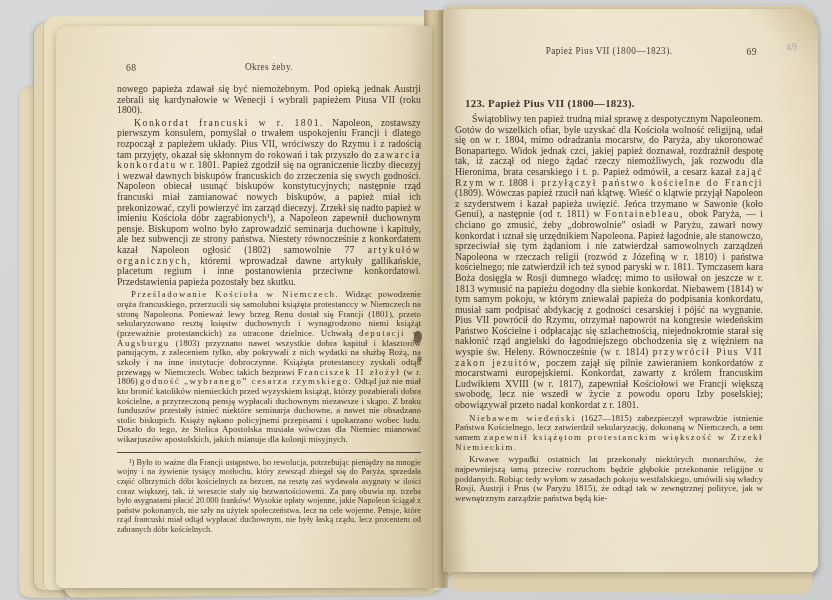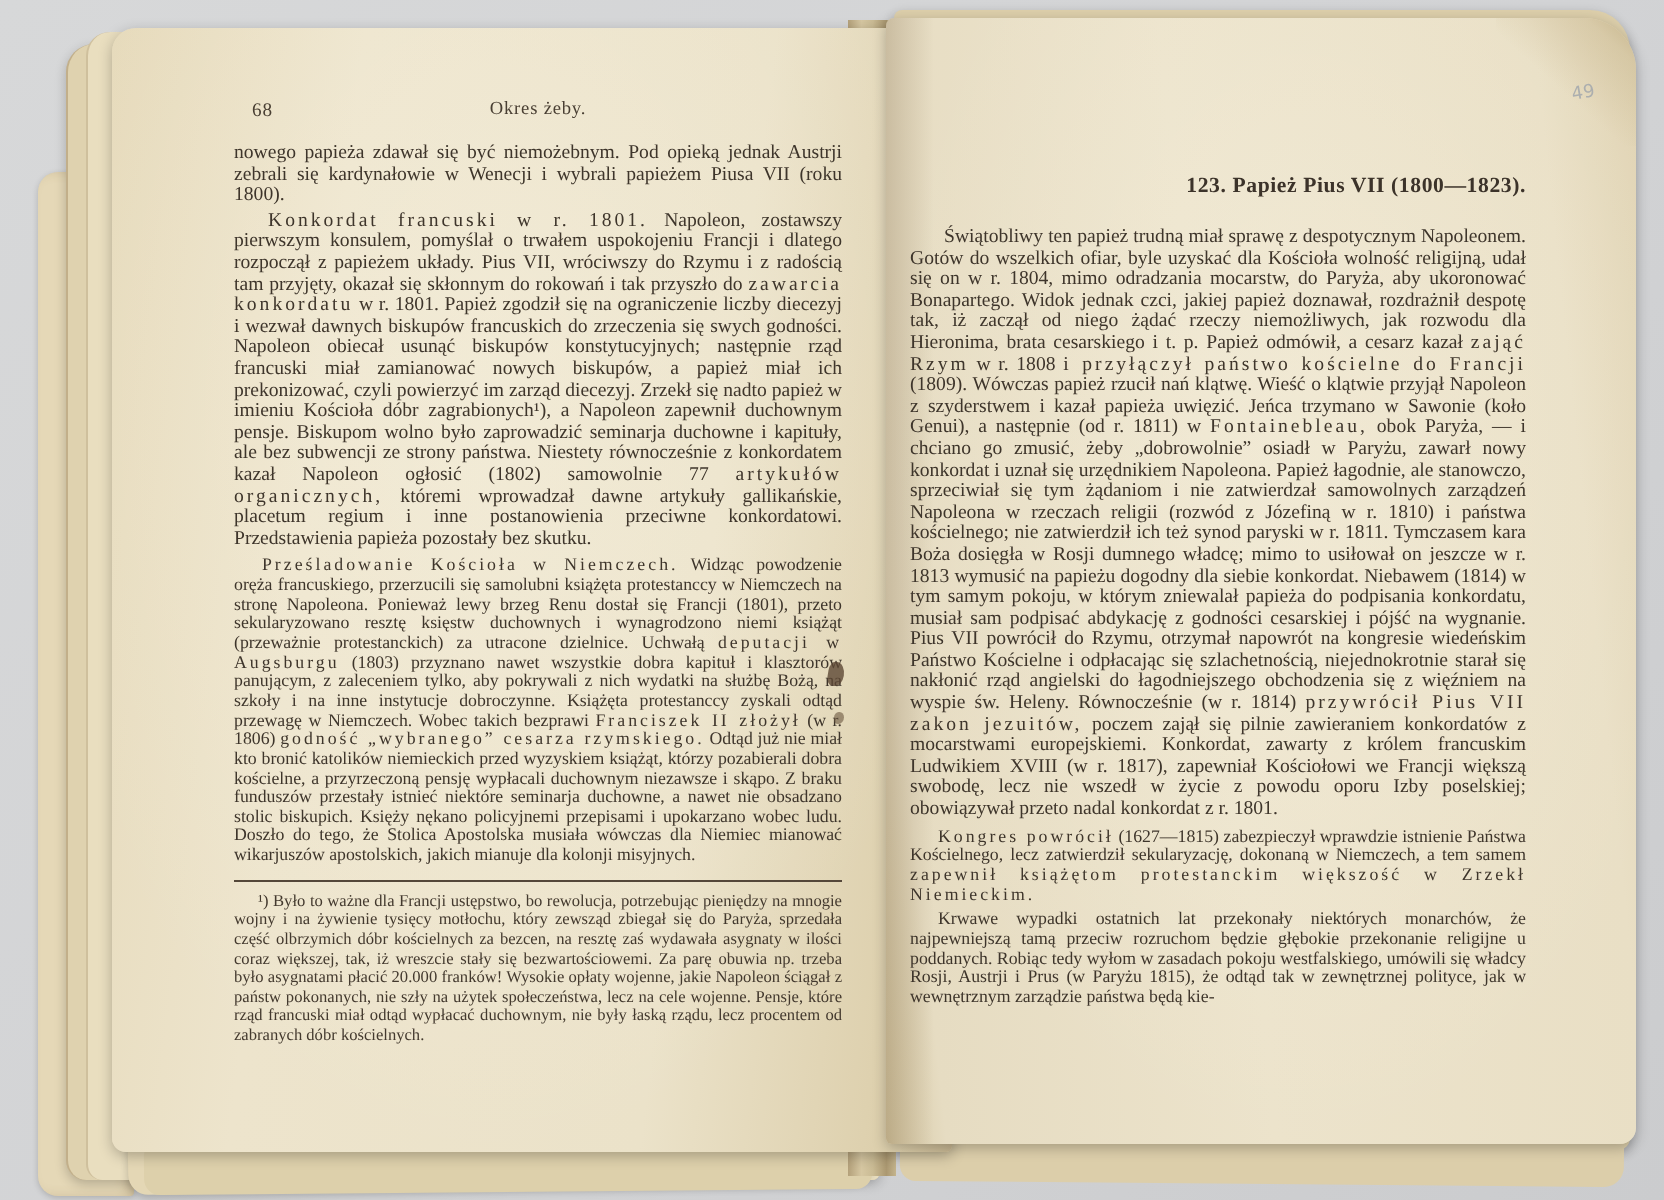--- a/index.html
+++ b/index.html
@@ -26,25 +26,25 @@
             border-radius:4px 20px 6px 4px;box-shadow:0 2px 6px rgba(0,0,0,.22);}
   .sheet-rb{left:450px;top:560px;width:362px;height:32px;background:#dcceaa;
             border-radius:4px 4px 10px 8px;transform:rotate(.5deg);}
 
   
   .gutter{position:absolute;left:424px;top:10px;width:24px;height:578px;
           background:linear-gradient(to right,#b3a07a 0%,#d6c7a2 28%,#cabb94 52%,#ab9871 80%,#c4b48d 100%);}
 
   
   .page{position:absolute;box-shadow:0 2px 7px rgba(0,0,0,.25);}
-  .page-left{left:56px;top:14px;width:376px;height:562px;
+  .page-left{left:56px;top:26px;width:376px;height:562px;
     border-radius:12px 3px 3px 7px;
     background:
       radial-gradient(ellipse at 45% 35%,rgba(255,252,240,.30),rgba(255,252,240,0) 72%),
-      linear-gradient(97deg,#e6dabb 0%,#ede4cc 26%,#ebe2c9 68%,#dbcda9 96%); padding-left: 44px;}
+      linear-gradient(97deg,#e6dabb 0%,#ede4cc 26%,#ebe2c9 68%,#dbcda9 96%);}
   .page-left::after{content:'';position:absolute;right:0;top:0;bottom:0;width:26px;
     border-radius:0 3px 3px 0;
     background:linear-gradient(to right,rgba(110,85,50,0),rgba(110,85,50,.20));}
   .page-right{left:443px;top:9px;width:375px;height:563px;
     border-radius:4px 26px 8px 3px;
     background:
       radial-gradient(ellipse at 55% 38%,rgba(255,252,240,.28),rgba(255,252,240,0) 72%),
       linear-gradient(84deg,#d4c6a1 0%,#e6dcc2 7%,#ece3cb 45%,#e9dfc5 88%,#e0d3b3 100%);}
   .page-right::before{content:'';position:absolute;left:0;top:0;bottom:0;width:24px;
     border-radius:4px 0 0 3px;
@@ -59,22 +59,22 @@
   .page-right .content{left:12px;top:95px;width:308px;margin-top:10px;}
 
   .header{position:absolute;height:13px;font-size:9.3px;color:#493f33;letter-spacing:.4px;}
   .page-left .header{left:61px;top:36px;width:304px;}
   .page-right .header{left:12px;top:37px;width:308px;}
   .running{display:block;text-align:center;}
   .pagenum{position:absolute;top:0;font-size:9.6px;}
   .pagenum.pn-left{left:9px;}
   .pagenum.pn-right{right:6px;}
 
-  .section-title{position:absolute;left:12px;top:78px;width:308px;margin:0;
-    font-size:10.8px;font-weight:bold;text-align:right;color:#3c332a;letter-spacing:.3px;}
+  .section-title{position:absolute;left:12px;top:78px;width:308px;margin:10px;
+    font-size:10.8px;font-weight:bold;text-align:left;color:#3c332a;letter-spacing:.3px;}
 
   p{margin:0;}
   .body{font-size:9.8px;line-height:10.6px;text-align:justify;text-indent:17px;}
   .body.no-indent{text-indent:0;}
   .petit{font-size:8.9px;line-height:9.65px;text-align:justify;text-indent:14px;}
   .content p + p{margin-top:2px;}
   .content p + .petit{margin-top:3px;}
   .spaced{letter-spacing:1.5px;}
   .italic{}
 
@@ -116,24 +116,28 @@
           <p class="body"><span class="spaced">Konkordat francuski w r. 1801.</span><span> Napoleon, zostawszy pierwszym konsulem, pomyślał o trwałem uspokojeniu Francji i dlatego rozpoczął z papieżem układy. Pius VII, wróciwszy do Rzymu i z radością tam przyjęty, okazał się skłonnym do rokowań i tak przyszło do </span><span class="spaced">zawarcia konkordatu</span><span> w r. 1801. Papież zgodził się na ograniczenie liczby diecezyj i wezwał dawnych biskupów francuskich do zrzeczenia się swych godności. Napoleon obiecał usunąć biskupów konstytucyjnych; następnie rząd francuski miał zamianować nowych biskupów, a papież miał ich prekonizować, czyli powierzyć im zarząd diecezyj. Zrzekł się nadto papież w imieniu Kościoła dóbr zagrabionych¹), a Napoleon zapewnił duchownym pensje. Biskupom wolno było zaprowadzić seminarja duchowne i kapituły, ale bez subwencji ze strony państwa. Niestety równocześnie z konkordatem kazał Napoleon ogłosić (1802) samowolnie 77 </span><span class="spaced">artykułów organicznych,</span><span> któremi wprowadzał dawne artykuły gallikańskie, </span><span class="italic">placetum regium</span><span> i inne postanowienia przeciwne konkordatowi. Przedstawienia papieża pozostały bez skutku.</span></p>
           <p class="petit"><span class="spaced">Prześladowanie Kościoła w Niemczech.</span><span> Widząc powodzenie oręża francuskiego, przerzucili się samolubni książęta protestanccy w Niemczech na stronę Napoleona. Ponieważ lewy brzeg Renu dostał się Francji (1801), przeto sekularyzowano resztę księstw duchownych i wynagrodzono niemi książąt (przeważnie protestanckich) za utracone dzielnice. Uchwałą </span><span class="spaced">deputacji w Augsburgu</span><span> (1803) przyznano nawet wszystkie dobra kapituł i klasztorów panującym, z zaleceniem tylko, aby pokrywali z nich wydatki na służbę Bożą, na szkoły i na inne instytucje dobroczynne. Książęta protestanccy zyskali odtąd przewagę w Niemczech. Wobec takich bezprawi </span><span class="spaced">Franciszek II złożył</span><span> (w r. 1806) </span><span class="spaced">godność „wybranego” cesarza rzymskiego.</span><span> Odtąd już nie miał kto bronić katolików niemieckich przed wyzyskiem książąt, którzy pozabierali dobra kościelne, a przyrzeczoną pensję wypłacali duchownym niezawsze i skąpo. Z braku funduszów przestały istnieć niektóre seminarja duchowne, a nawet nie obsadzano stolic biskupich. Księży nękano policyjnemi przepisami i upokarzano wobec ludu. Doszło do tego, że Stolica Apostolska musiała wówczas dla Niemiec mianować wikarjuszów apostolskich, jakich mianuje dla kolonji misyjnych.</span></p>
         </div>
       <div class="footnote-rule"></div>
       <p class="footnote">¹) Było to ważne dla Francji ustępstwo, bo rewolucja, potrzebując pieniędzy na mnogie wojny i na żywienie tysięcy motłochu, który zewsząd zbiegał się do Paryża, sprzedała część olbrzymich dóbr kościelnych za bezcen, na resztę zaś wydawała asygnaty w ilości coraz większej, tak, iż wreszcie stały się bezwartościowemi. Za parę obuwia np. trzeba było asygnatami płacić 20.000 franków! Wysokie opłaty wojenne, jakie Napoleon ściągał z państw pokonanych, nie szły na użytek społeczeństwa, lecz na cele wojenne. Pensje, które rząd francuski miał odtąd wypłacać duchownym, nie były łaską rządu, lecz procentem od zabranych dóbr kościelnych.</p>
     </div>
   </div>
 
   <div class="page page-right">
     <div class="curl"></div>
+    <div class="header">
+      <span class="running">Papież Pius VII (1800—1823).</span>
+      <span class="pagenum pn-right">69</span>
+    </div>
     <h2 class="section-title">123. Papież Pius VII (1800—1823).</h2>
     <div class="content">
         <p class="body"><span>Świątobliwy ten papież trudną miał sprawę z despotycznym Napoleonem. Gotów do wszelkich ofiar, byle uzyskać dla Kościoła wolność religijną, udał się on w r. 1804, mimo odradzania mocarstw, do Paryża, aby ukoronować Bonapartego. Widok jednak czci, jakiej papież doznawał, rozdrażnił despotę tak, iż zaczął od niego żądać rzeczy niemożliwych, jak rozwodu dla Hieronima, brata cesarskiego i t. p. Papież odmówił, a cesarz kazał </span><span class="spaced">zająć Rzym</span><span> w r. 1808 </span><span class="spaced">i przyłączył państwo kościelne do Francji</span><span> (1809). Wówczas papież rzucił nań klątwę. Wieść o klątwie przyjął Napoleon z szyderstwem i kazał papieża uwięzić. Jeńca trzymano w Sawonie (koło Genui), a następnie (od r. 1811) w </span><span class="spaced">Fontainebleau,</span><span> obok Paryża, — i chciano go zmusić, żeby „dobrowolnie” osiadł w Paryżu, zawarł nowy konkordat i uznał się urzędnikiem Napoleona. Papież łagodnie, ale stanowczo, sprzeciwiał się tym żądaniom i nie zatwierdzał samowolnych zarządzeń Napoleona w rzeczach religii (rozwód z Józefiną w r. 1810) i państwa kościelnego; nie zatwierdził ich też synod paryski w r. 1811. Tymczasem kara Boża dosięgła w Rosji dumnego władcę; mimo to usiłował on jeszcze w r. 1813 wymusić na papieżu dogodny dla siebie konkordat. Niebawem (1814) w tym samym pokoju, w którym zniewalał papieża do podpisania konkordatu, musiał sam podpisać abdykację z godności cesarskiej i pójść na wygnanie. Pius VII powrócił do Rzymu, otrzymał napowrót na kongresie wiedeńskim Państwo Kościelne i odpłacając się szlachetnością, niejednokrotnie starał się nakłonić rząd angielski do łagodniejszego obchodzenia się z więźniem na wyspie św. Heleny. Równocześnie (w r. 1814) </span><span class="spaced">przywrócił Pius VII zakon jezuitów,</span><span> poczem zajął się pilnie zawieraniem konkordatów z mocarstwami europejskiemi. Konkordat, zawarty z królem francuskim Ludwikiem XVIII (w r. 1817), zapewniał Kościołowi we Francji większą swobodę, lecz nie wszedł w życie z powodu oporu Izby poselskiej; obowiązywał przeto nadal konkordat z r. 1801.</span></p>
-        <p class="petit"><span class="spaced">Kongres powrócił</span><span> (1627—1815) zabezpieczył wprawdzie istnienie Państwa Kościelnego, lecz zatwierdził sekularyzację, dokonaną w Niemczech, a tem samem </span><span class="spaced">zapewnił książętom protestanckim większość w Zrzekł Niemieckim.</span></p>
+        <p class="petit"><span class="spaced">Niebawem wiedeński</span><span> (1627—1815) zabezpieczył wprawdzie istnienie Państwa Kościelnego, lecz zatwierdził sekularyzację, dokonaną w Niemczech, a tem samem </span><span class="spaced">zapewnił książętom protestanckim większość w Zrzekł Niemieckim.</span></p>
         <p class="petit"><span>Krwawe wypadki ostatnich lat przekonały niektórych monarchów, że najpewniejszą tamą przeciw rozruchom będzie głębokie przekonanie religijne u poddanych. Robiąc tedy wyłom w zasadach pokoju westfalskiego, umówili się władcy Rosji, Austrji i Prus (w Paryżu 1815), że odtąd tak w zewnętrznej polityce, jak w wewnętrznym zarządzie państwa będą kie-</span></p>
       </div>
   </div>
 
   <div class="stain stain1"></div>
   <div class="stain stain2"></div>
   <div class="pencil">49</div>
 
 </div>
 

